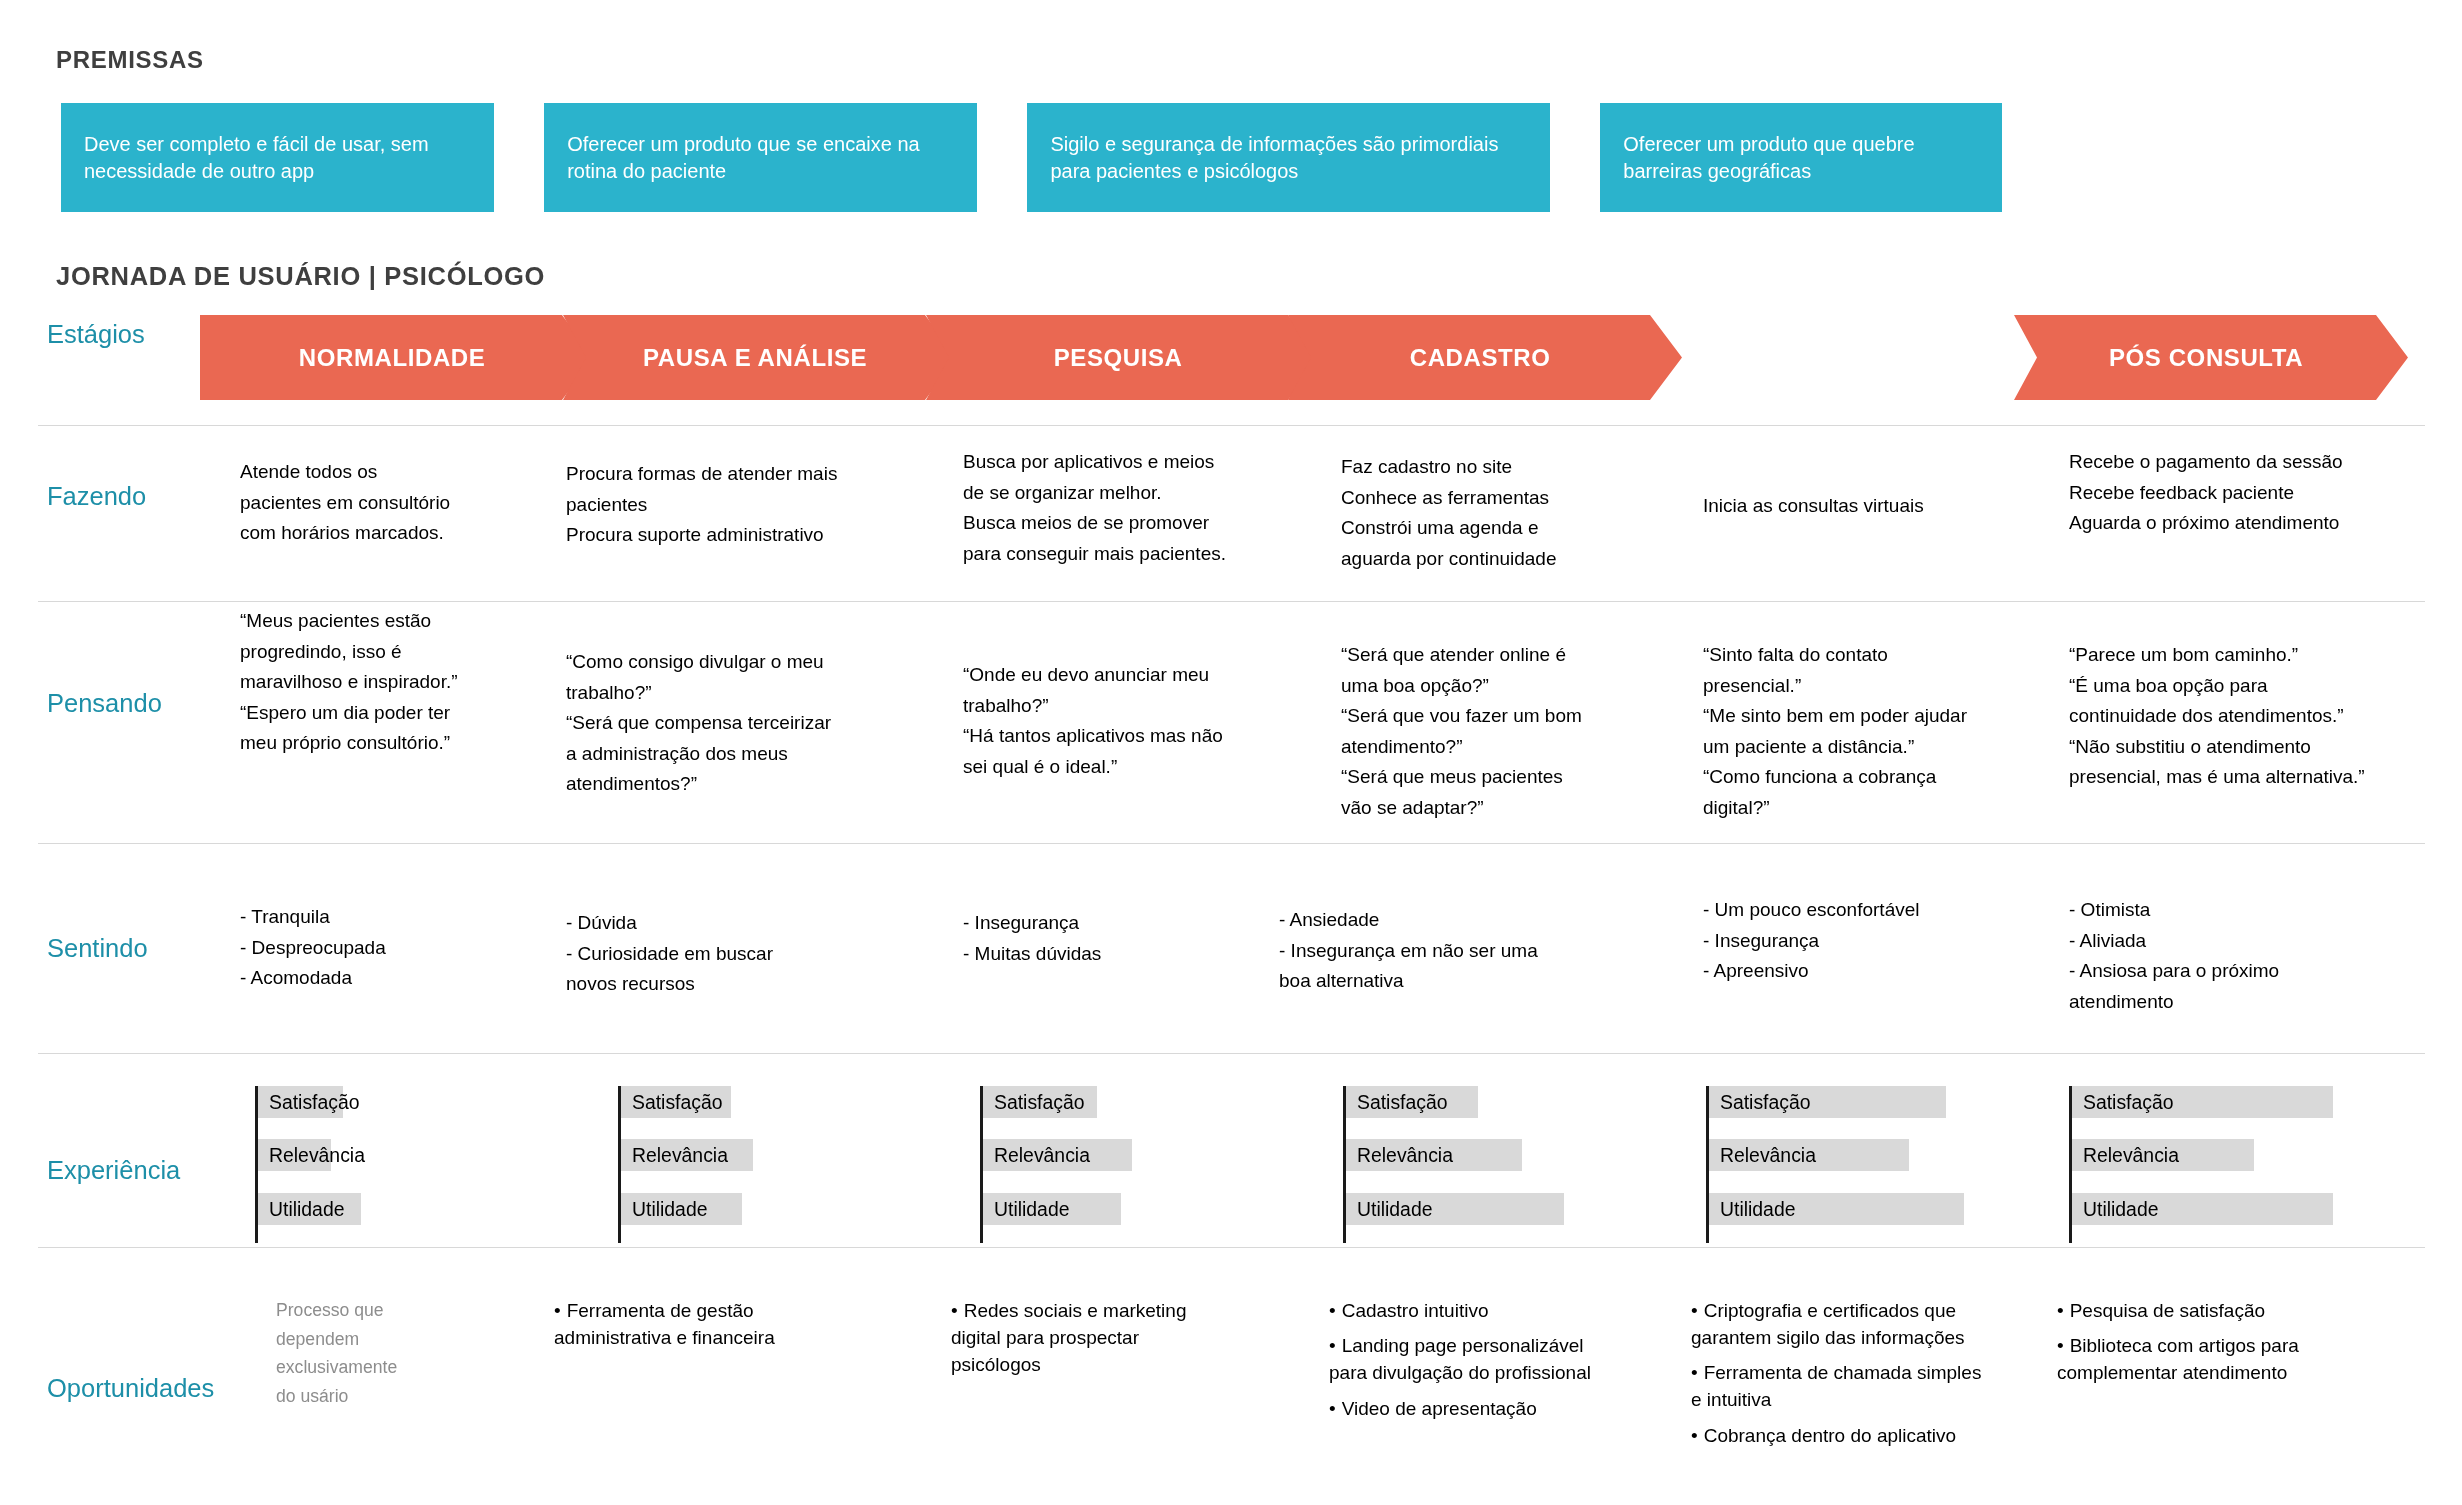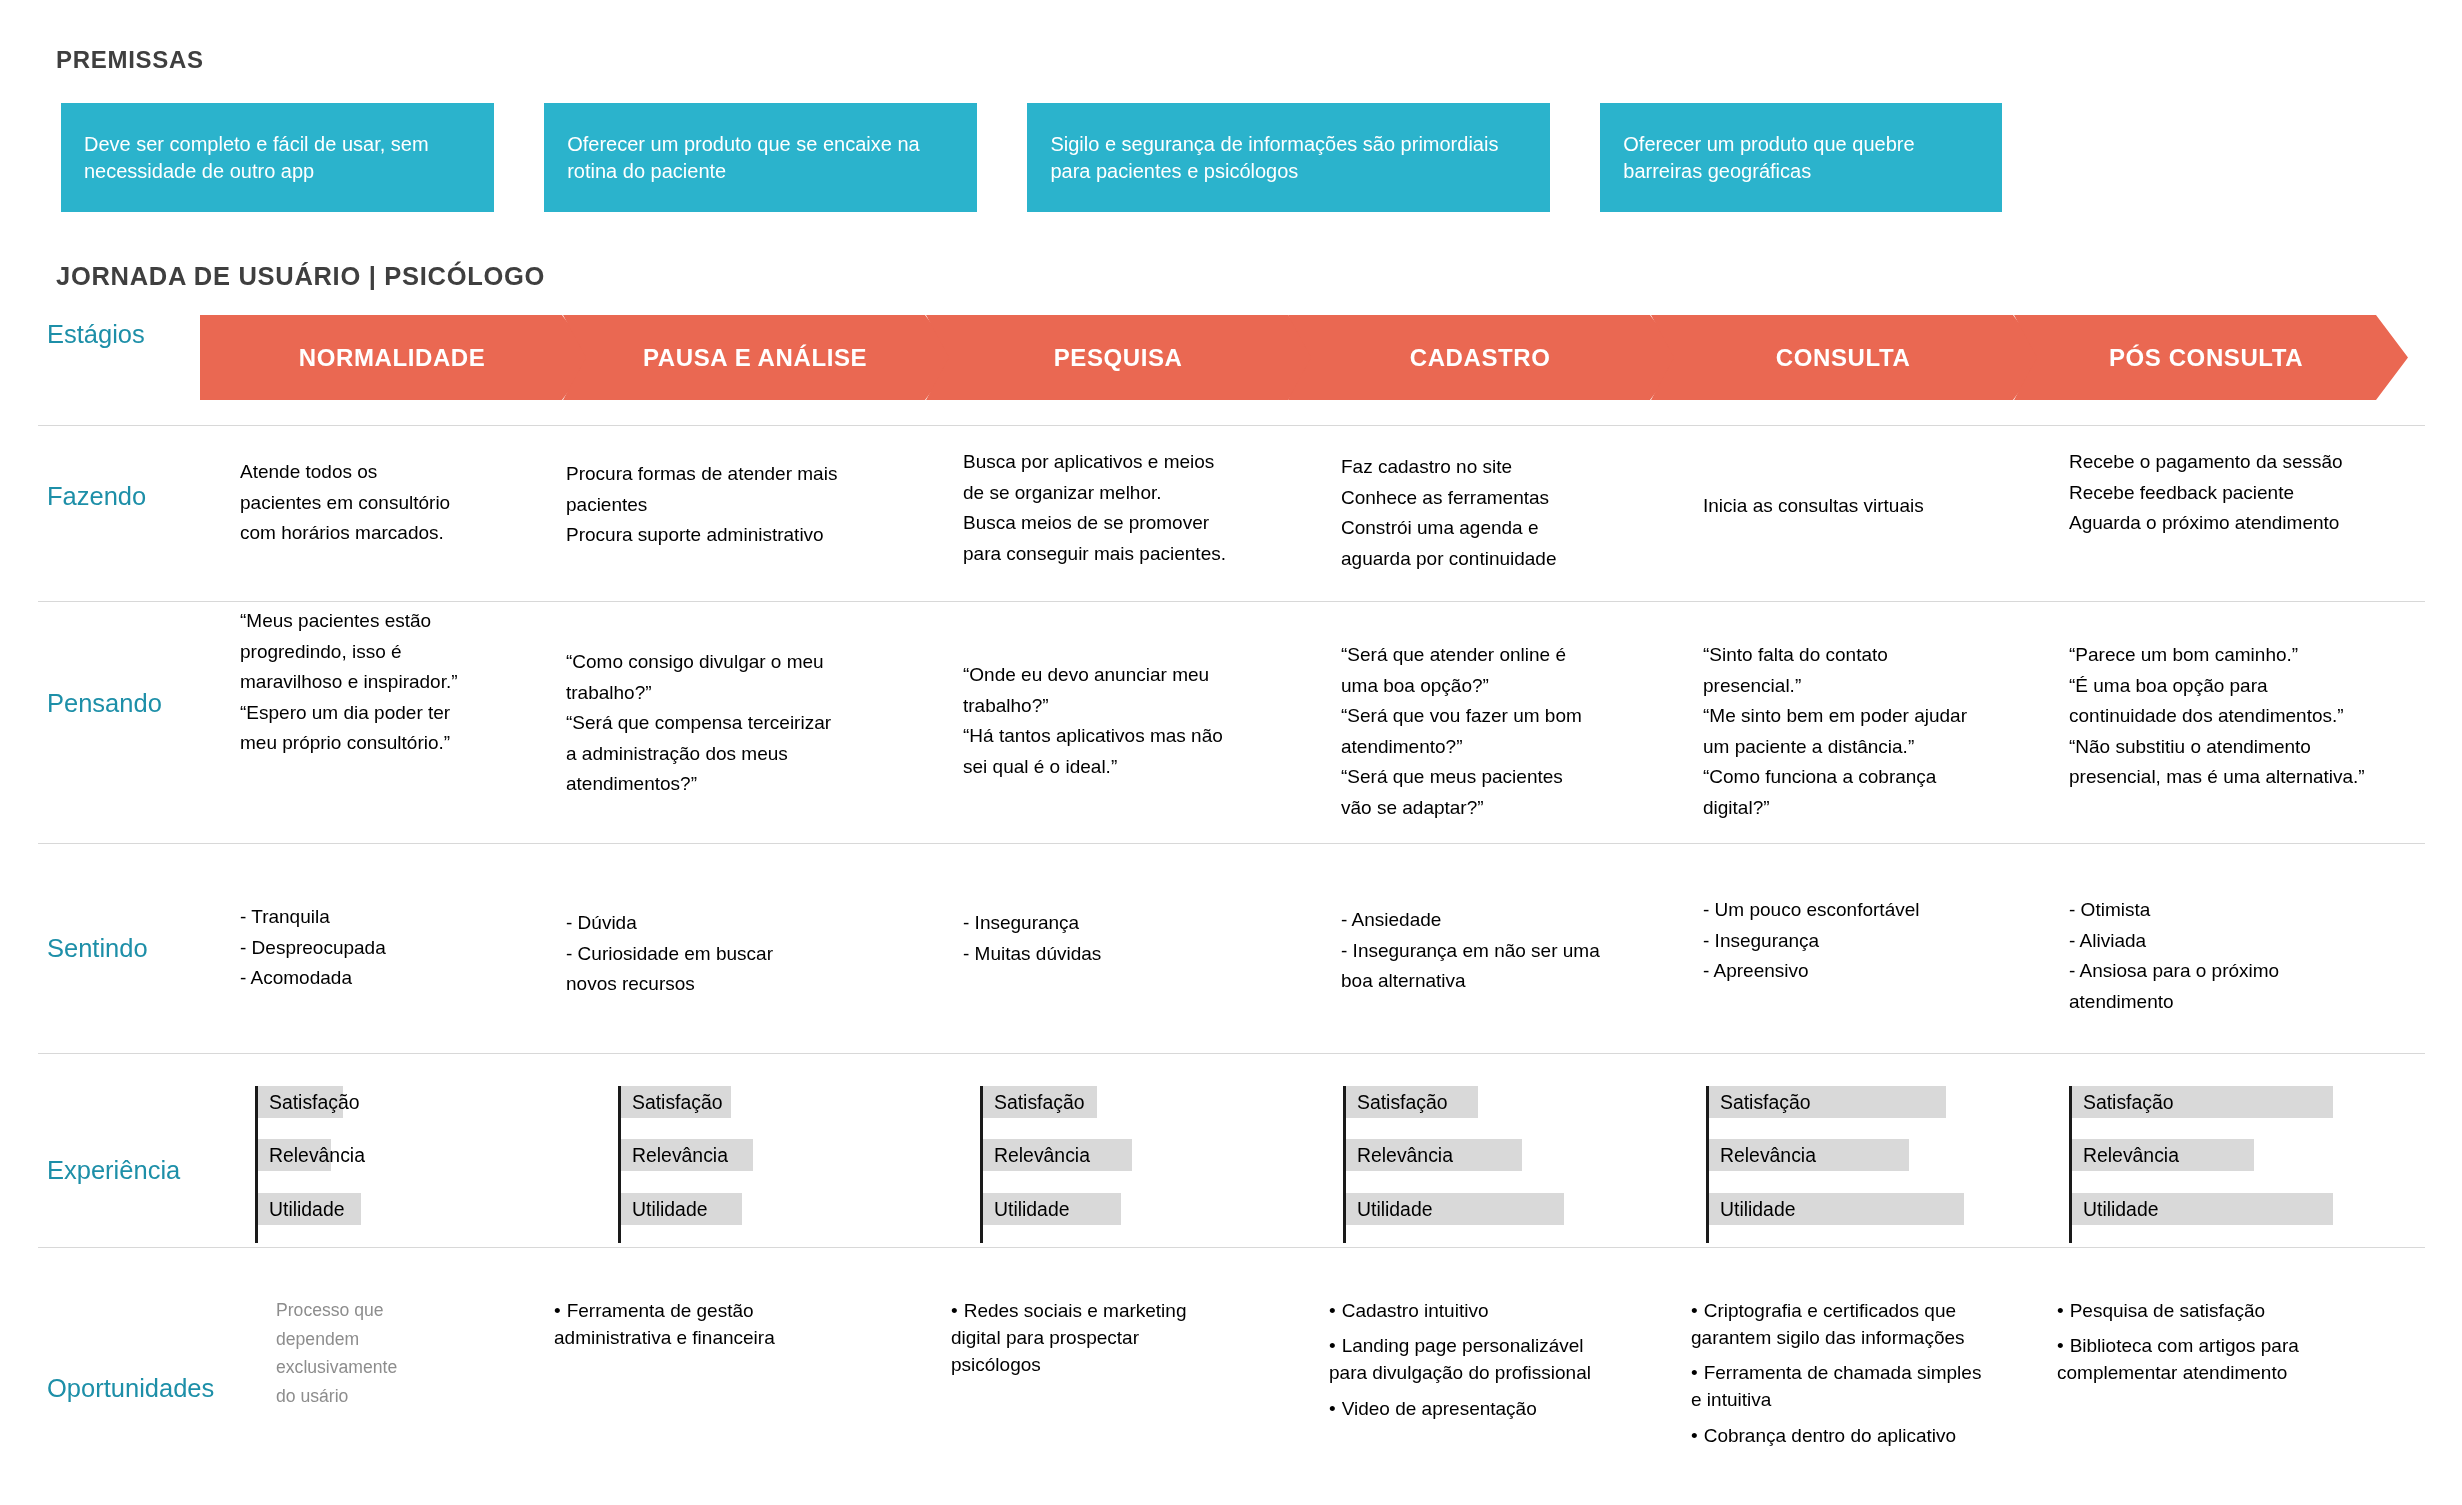--- a/index.html
+++ b/index.html
@@ -134,23 +134,20 @@
       </div>
       <div class="chev" style="left: 363px; width: 394px;">
         <span class="chev-label">PAUSA E ANÁLISE</span>
       </div>
       <div class="chev" style="left: 726px; width: 394px;">
         <span class="chev-label">PESQUISA</span>
       </div>
       <div class="chev" style="left: 1088px; width: 394px;">
         <span class="chev-label">CADASTRO</span>
       </div>
-      <div class="chev" style="left: 1451px; width: 394px;">
-        <span class="chev-label">CONSULTA</span>
-      </div>
       <div class="chev" style="left: 1814px; width: 394px;">
         <span class="chev-label">PÓS CONSULTA</span>
       </div>
     </div>
 
   <div class="divider" style="top:425px;"></div>
   <div class="row-label" style="top:482px;">Fazendo</div>
   <div id="row-fazendo">
       <div class="cell" style="left: 240px; top: 459px; width: 339px;">
         <p>Atende todos os</p>
@@ -242,21 +239,21 @@
       </div>
       <div class="cell" style="left: 566px; top: 910px; width: 339px;">
         <p>- Dúvida</p>
         <p>- Curiosidade em buscar</p>
         <p>novos recursos</p>
       </div>
       <div class="cell" style="left: 963px; top: 910px; width: 339px;">
         <p>- Insegurança</p>
         <p>- Muitas dúvidas</p>
       </div>
-      <div class="cell" style="left: 1341px; top: 907px; width: 339px;">
+      <div class="cell" style="left: 1279px; top: 907px; width: 339px;">
         <p>- Ansiedade</p>
         <p>- Insegurança em não ser uma</p>
         <p>boa alternativa</p>
       </div>
       <div class="cell" style="left: 1703px; top: 897px; width: 339px;">
         <p>- Um pouco esconfortável</p>
         <p>- Insegurança</p>
         <p>- Apreensivo</p>
       </div>
       <div class="cell" style="left: 2069px; top: 897px; width: 339px;">

